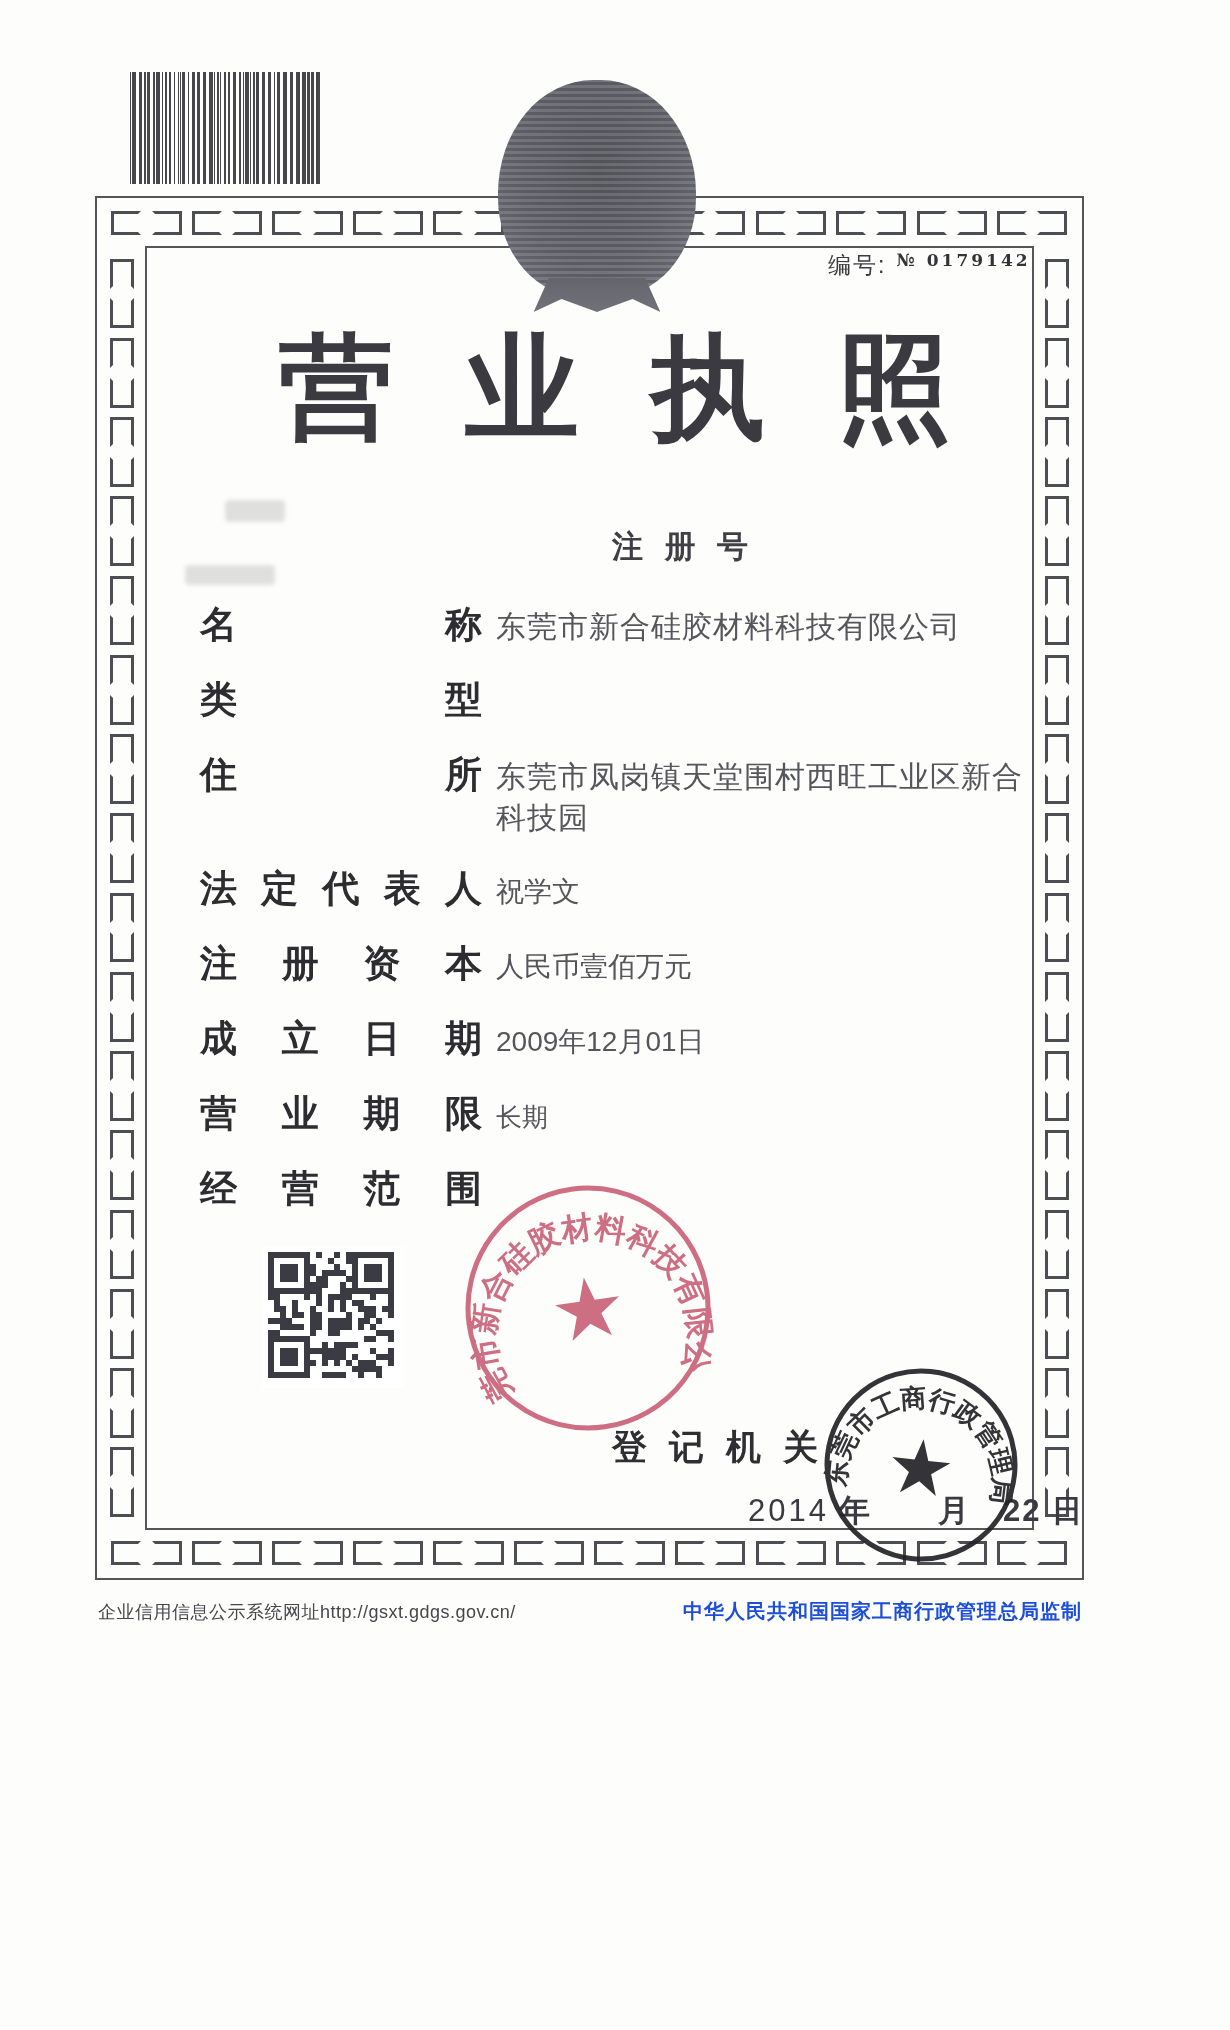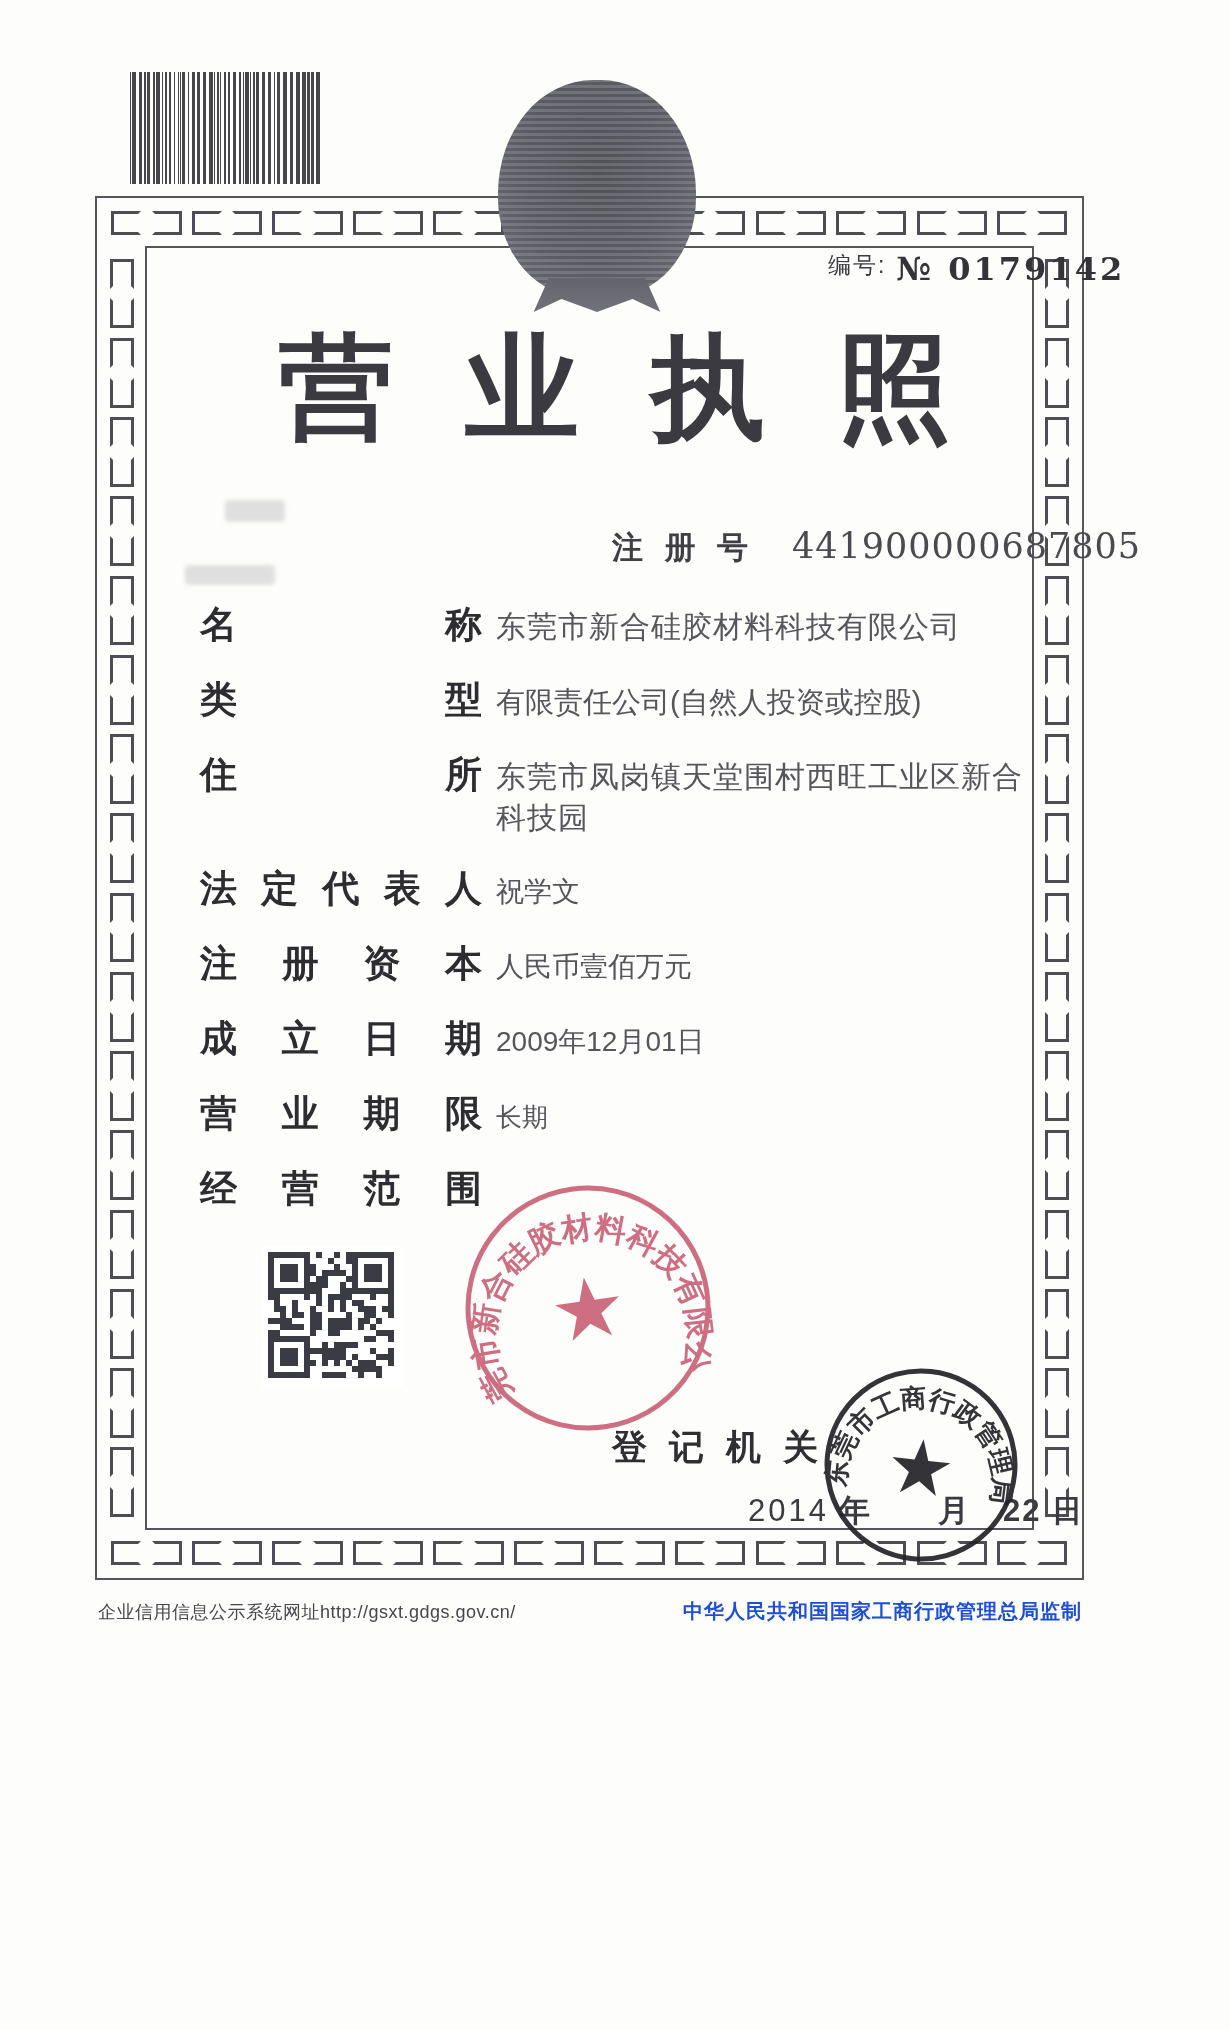--- a/index.html
+++ b/index.html
@@ -37,21 +37,21 @@
   .strip-bottom{left:4px;right:4px;bottom:4px;height:42px;}
   .strip-left{top:48px;bottom:48px;left:4px;width:42px;flex-direction:column;}
   .strip-right{top:48px;bottom:48px;right:4px;width:42px;flex-direction:column;}
   .meander-cell{width:24px;height:18px;border:3px solid #4d4d54;border-right-color:transparent;flex:0 0 auto;}
   .meander-cell.alt{border-right-color:#4d4d54;border-left-color:transparent;}
   .strip-left .meander-cell,.strip-right .meander-cell{transform:rotate(90deg);}
 
   
   .serial{left:828px;top:250px;display:flex;align-items:flex-start;gap:10px;z-index:4;}
   .serial .lab{font-size:23px;color:#3a3a40;letter-spacing:2px;}
-  .serial .num{font-family:"DejaVu Serif","Liberation Serif",serif;font-size:32px;font-weight:bold;color:#333338;letter-spacing:3px;}
+  .serial .num{font-family:"DejaVu Serif","Liberation Serif",serif;font-size:17px;font-weight:bold;color:#333338;letter-spacing:3px;}
 
   .title{left:0;right:0;top:312px;text-align:center;z-index:4;
     font-size:114px;font-weight:900;color:#3a3a40;letter-spacing:72px;text-indent:72px;}
 
   .regline{left:612px;top:526px;display:flex;align-items:baseline;gap:30px;z-index:4;}
   .regline .lab{font-size:31px;font-weight:700;color:#3f3f45;letter-spacing:14px;}
   .regline .num{font-family:"DejaVu Serif","Liberation Serif",serif;font-size:35px;color:#4a4a50;letter-spacing:1px;}
 
   
   .fields{left:200px;top:600px;width:830px;z-index:4;}
@@ -273,37 +273,35 @@
   </div>
 
   <div class="abs title">营业执照</div>
 
   <div class="abs regline">
     <span class="lab spread" style="width:150px;flex:0 0 150px;font-size:31px;">
         <span>注</span>
         <span>册</span>
         <span>号</span>
       </span>
-    <span class="num">441900000687805</span>
   </div>
 
   <div class="abs fields">
     <div class="frow">
       <span class="spread">
           <span>名</span>
           <span>称</span>
         </span>
       <span class="fval v-name">东莞市新合硅胶材料科技有限公司</span>
     </div>
     <div class="frow">
       <span class="spread">
           <span>类</span>
           <span>型</span>
         </span>
-      <span class="fval v-type">有限责任公司(自然人投资或控股)</span>
     </div>
     <div class="frow">
       <span class="spread">
           <span>住</span>
           <span>所</span>
         </span>
       <span class="fval v-addr">东莞市凤岗镇天堂围村西旺工业区新合科技园</span>
     </div>
     <div class="frow">
       <span class="spread">

